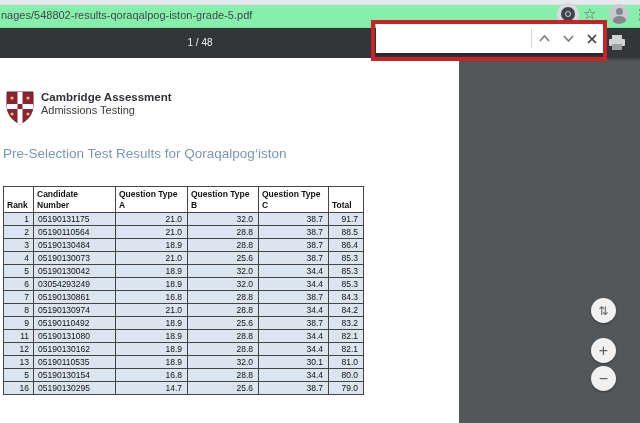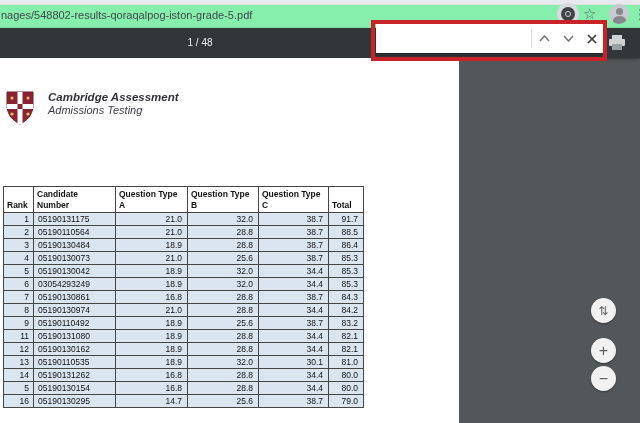--- a/index.html
+++ b/index.html
@@ -30,21 +30,21 @@
   
   .find-bar { position:absolute; left:376px; top:24px; width:228px; height:29px; background:#fff; display:flex; align-items:center; box-shadow:0 2px 4px rgba(0,0,0,.3); }
   .find-input { flex:1; height:100%; border:none; outline:none; font-size:12px; padding:0 6px; background:transparent; min-width:0; }
   .find-divider { width:1px; height:19px; background:#d4d6d8; }
   .find-btn { width:24px; height:100%; border:none; background:transparent; display:flex; align-items:center; justify-content:center; cursor:pointer; padding:0; }
   .find-btn svg { display:block; }
   .highlight-box { position:absolute; left:371px; top:20px; width:236px; height:41px; border:4px solid #c9232a; z-index:20; pointer-events:none; }
 
   
   .page { position:absolute; left:0; top:58px; width:459px; height:365px; background:#fff; overflow:hidden; }
-  .logo { position:absolute; left:6px; top:33px; display:flex; gap:14px; align-items:flex-start;font-style:italic; }
+  .logo { position:absolute; left:6px; top:33px; display:flex; gap:7px; align-items:flex-start; }
   .logo-text .l1 { font-size:11.5px; font-weight:bold; color:#303136; line-height:13px; }
   .logo-text .l2 { font-size:11px; color:#3a3b41; line-height:13px; }
   .doc-title { position:absolute; left:3px; top:88px; font-size:13.5px; color:#7a96b4; white-space:nowrap; }
 
   .results-table { position:absolute; left:3px; top:128px; border-collapse:collapse; table-layout:fixed; font-size:8.5px; color:#111; }
   .results-table th, .results-table td { border:1px solid #454545; overflow:hidden; white-space:nowrap; }
   .results-table th { background:#fff; font-weight:bold; text-align:left; vertical-align:bottom; white-space:pre-line; padding:1px 2px 1px 3px; height:26px; line-height:11px; font-size:8.5px; }
   .results-table td { background:#dbe5f0; height:12.3px; padding:0; line-height:12px; }
   .results-table th:nth-child(1){width:30px} .results-table th:nth-child(2){width:82px}
   .results-table th:nth-child(3){width:72px} .results-table th:nth-child(4){width:71px}
@@ -118,20 +118,21 @@
       <circle cx="22" cy="7" r="1.6" fill="#e8c06a"></circle>
       <circle cx="6" cy="23" r="1.6" fill="#e8c06a"></circle>
       <circle cx="22" cy="23" r="1.6" fill="#e8c06a"></circle>
     </svg>
     <div class="logo-text">
       <div class="l1">Cambridge Assessment</div>
       <div class="l2">Admissions Testing</div>
     </div>
   </div>
 
+  <div class="doc-title">Pre-Selection Test Results for Qoraqalpog‘iston</div>
 
   <table class="results-table">
     <thead>
         <tr id="header-row">
           <th>Rank</th>
           <th>Candidate
 Number</th>
           <th>Question Type
 A</th>
           <th>Question Type
@@ -232,28 +233,20 @@
         </tr>
         <tr>
           <td class="c0">13</td>
           <td class="c1">05190110535</td>
           <td class="c2">18.9</td>
           <td class="c3">32.0</td>
           <td class="c4">30.1</td>
           <td class="c5">81.0</td>
         </tr>
         <tr>
-          <td class="c0">14</td>
-          <td class="c1">05190131262</td>
-          <td class="c2">16.8</td>
-          <td class="c3">28.8</td>
-          <td class="c4">34.4</td>
-          <td class="c5">80.0</td>
-        </tr>
-        <tr>
           <td class="c0">5</td>
           <td class="c1">05190130154</td>
           <td class="c2">16.8</td>
           <td class="c3">28.8</td>
           <td class="c4">34.4</td>
           <td class="c5">80.0</td>
         </tr>
         <tr>
           <td class="c0">16</td>
           <td class="c1">05190130295</td>

